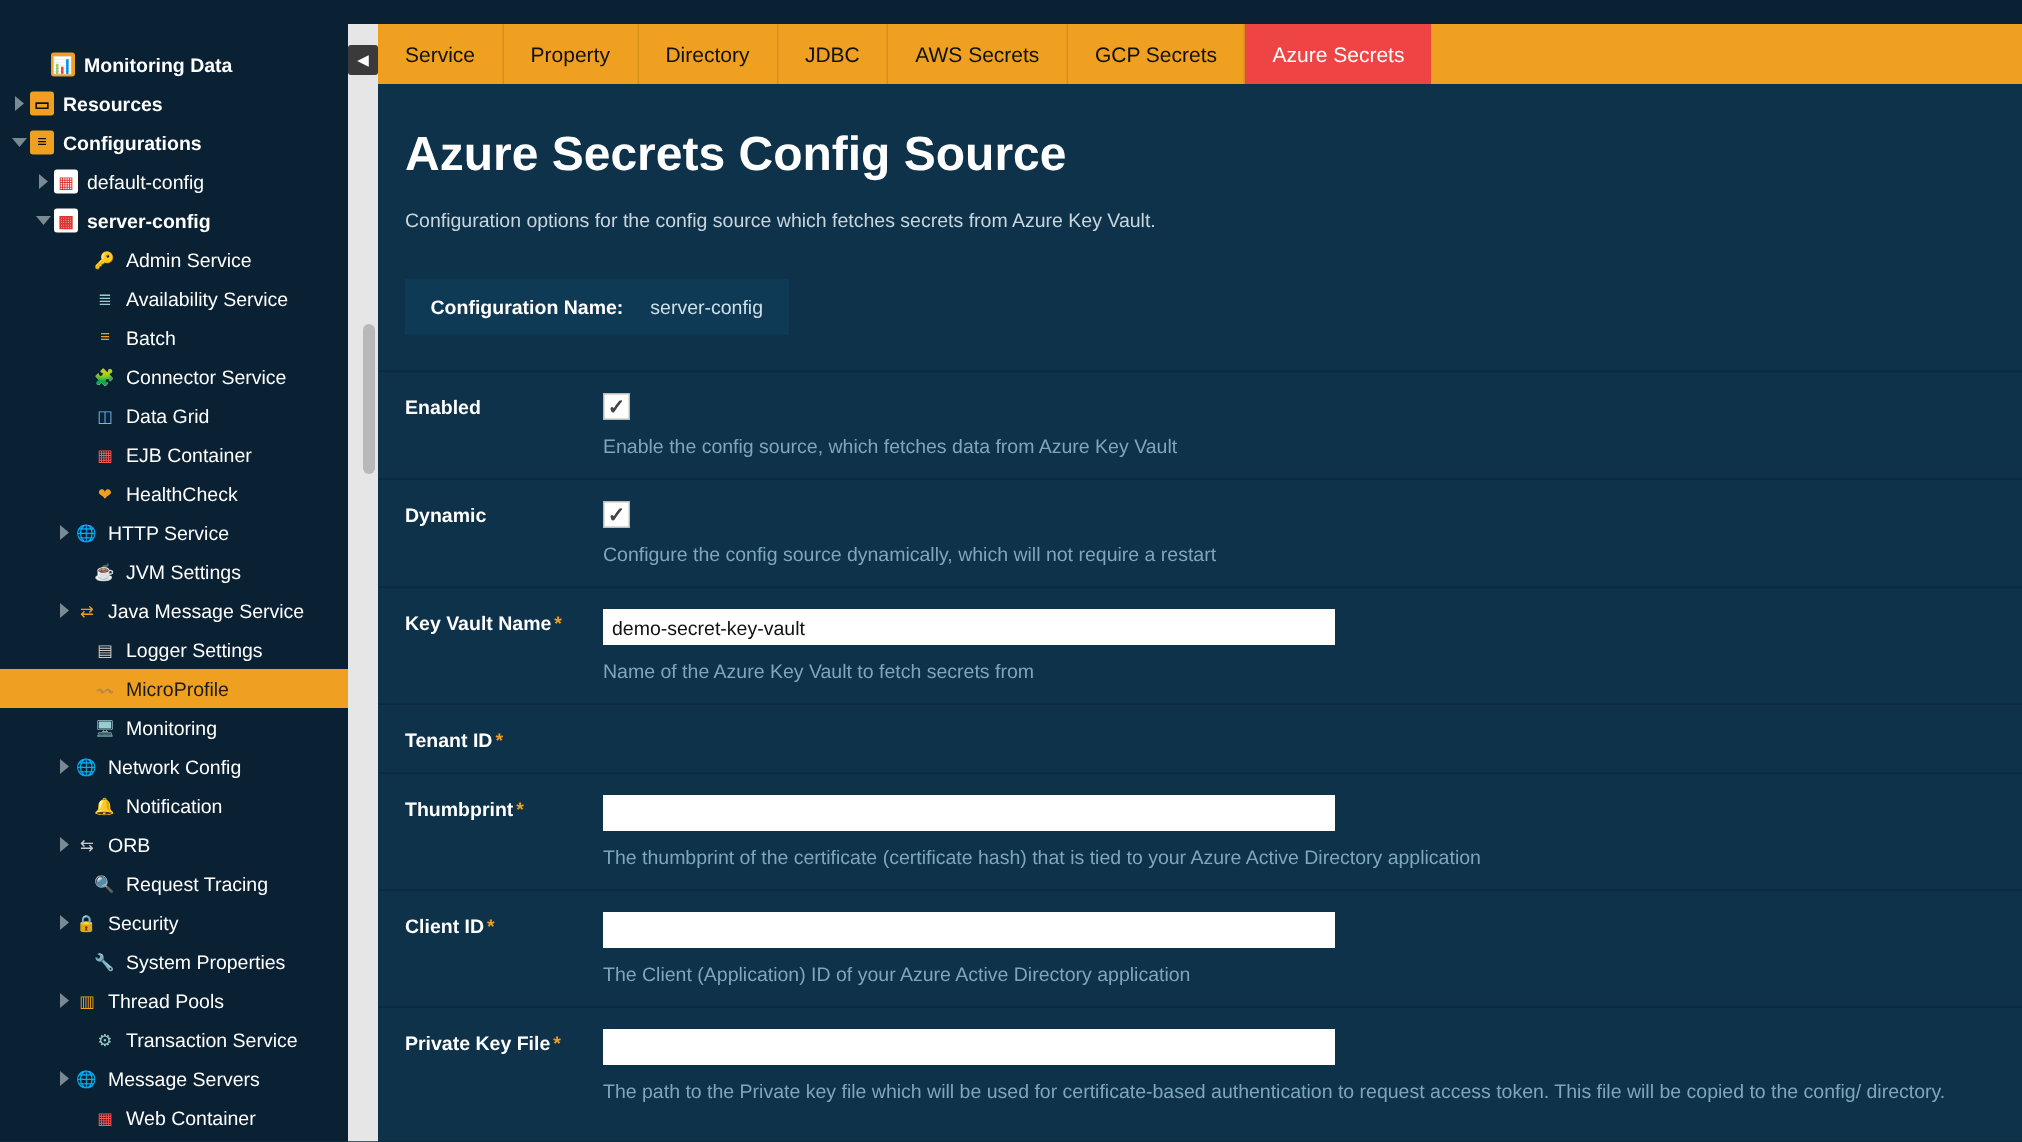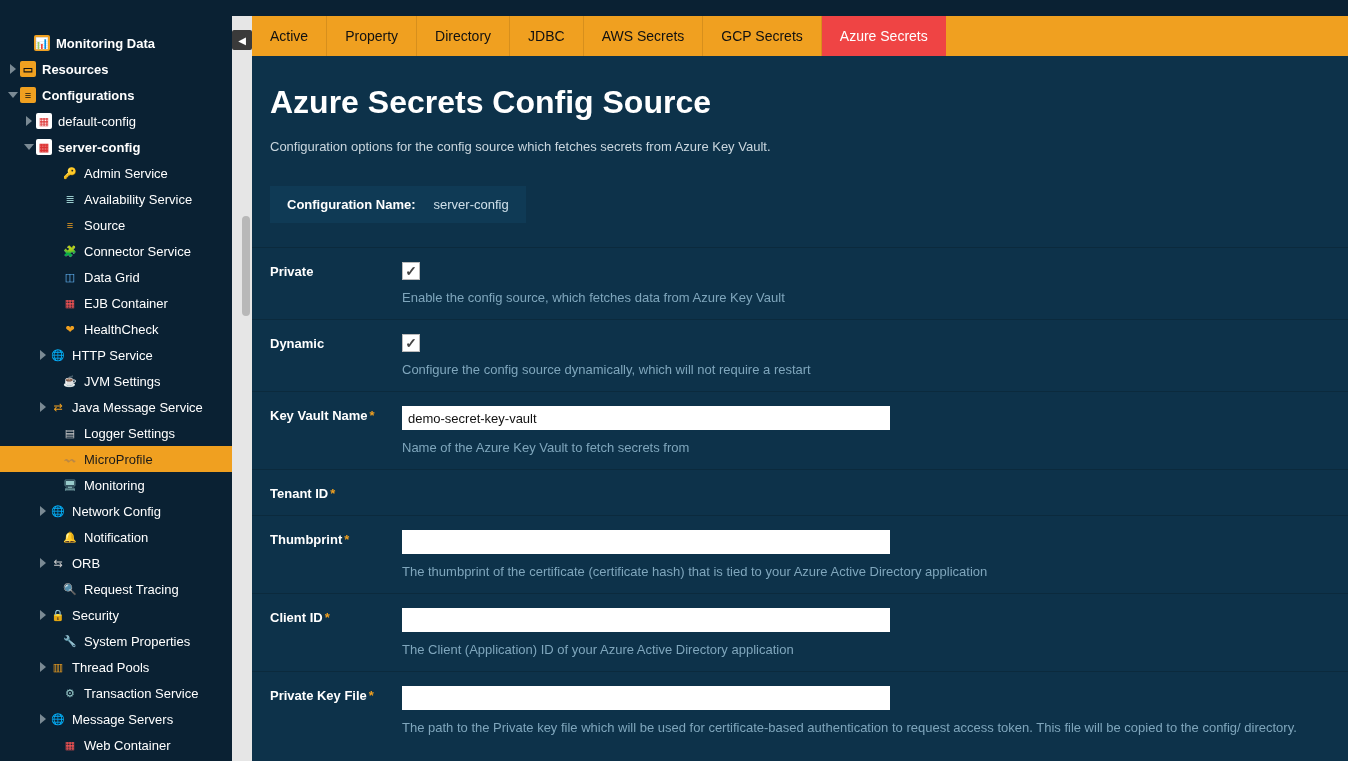--- a/index.html
+++ b/index.html
@@ -208,21 +208,21 @@
           <span class="label">Admin Service</span>
         </div>
         <div class="tree-item" style="padding-left: 50px;">
           <span class="arrow " style="visibility: hidden;"></span>
           <span class="ticon" style="color: rgb(153, 204, 204);">≣</span>
           <span class="label">Availability Service</span>
         </div>
         <div class="tree-item" style="padding-left: 50px;">
           <span class="arrow " style="visibility: hidden;"></span>
           <span class="ticon" style="color: rgb(240, 160, 32);">≡</span>
-          <span class="label">Source</span>
+          <span class="label">Batch</span>
         </div>
         <div class="tree-item" style="padding-left: 50px;">
           <span class="arrow " style="visibility: hidden;"></span>
           <span class="ticon" style="color: rgb(240, 160, 32);">🧩</span>
           <span class="label">Connector Service</span>
         </div>
         <div class="tree-item" style="padding-left: 50px;">
           <span class="arrow " style="visibility: hidden;"></span>
           <span class="ticon" style="color: rgb(102, 187, 255);">◫</span>
           <span class="label">Data Grid</span>
@@ -320,42 +320,42 @@
       </div>
   </div>
 
   <div class="splitter">
     <div class="collapse-btn">◀</div>
     <div class="scroll-thumb"></div>
   </div>
 
   <div class="main">
     <div class="tabs" id="tabs">
-        <div class="tab">Active</div>
+        <div class="tab">Service</div>
         <div class="tab">Property</div>
         <div class="tab">Directory</div>
         <div class="tab">JDBC</div>
         <div class="tab">AWS Secrets</div>
         <div class="tab">GCP Secrets</div>
         <div class="tab active">Azure Secrets</div>
       </div>
 
     <div class="content">
       <h1 class="page-title">Azure Secrets Config Source</h1>
       <div class="page-desc">Configuration options for the config source which fetches secrets from Azure Key Vault.</div>
 
       <div class="configname-box">
         <span class="k">Configuration Name:</span>
         <span class="v">server-config</span>
       </div>
 
       <div class="form">
 
         <div class="form-row">
-          <div class="lbl">Private</div>
+          <div class="lbl">Enabled</div>
           <div class="field">
             <div class="check" id="chk-enabled">✓</div>
             <div class="help">Enable the config source, which fetches data from Azure Key Vault</div>
           </div>
         </div>
 
         <div class="form-row">
           <div class="lbl">Dynamic</div>
           <div class="field">
             <div class="check" id="chk-dynamic">✓</div>

